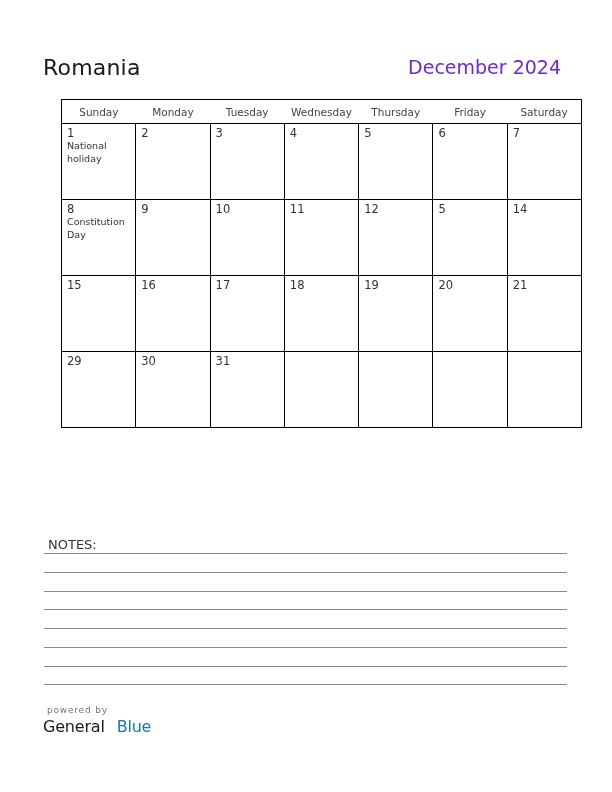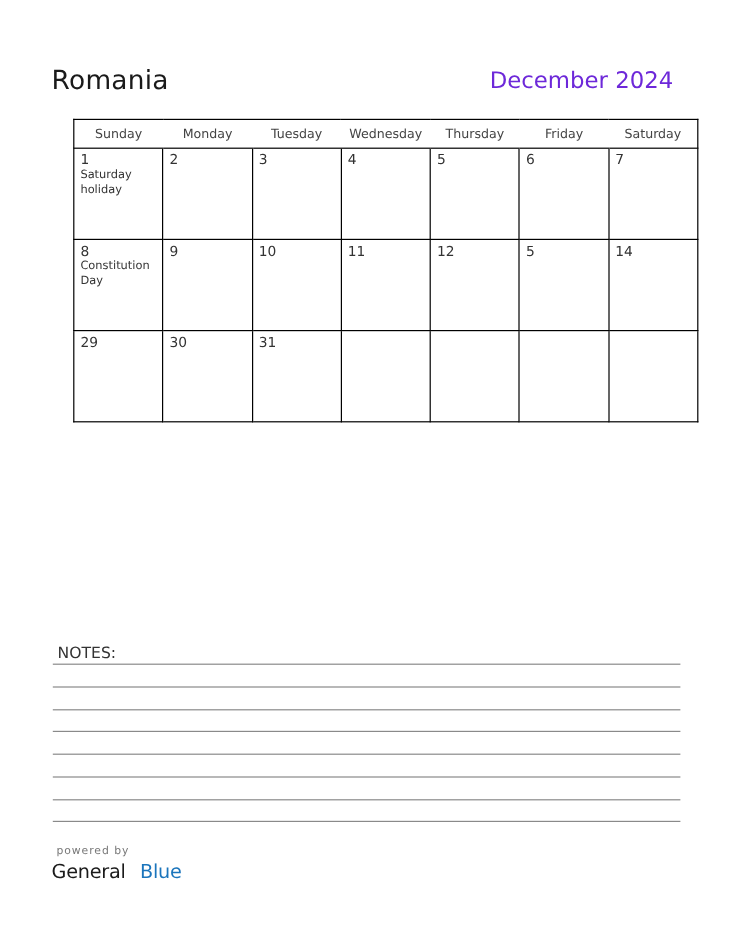--- a/index.html
+++ b/index.html
@@ -37,21 +37,21 @@
       <th>Wednesday</th>
       <th>Thursday</th>
       <th>Friday</th>
       <th>Saturday</th>
     </tr>
   </thead>
   <tbody id="cal-body">
       <tr>
         <td>
           <span class="daynum">1</span>
-          <span class="holiday">Saturday holiday</span>
+          <span class="holiday">National holiday</span>
         </td>
         <td>
           <span class="daynum">2</span>
         </td>
         <td>
           <span class="daynum">3</span>
         </td>
         <td>
           <span class="daynum">4</span>
         </td>
@@ -84,20 +84,43 @@
         </td>
         <td>
           <span class="daynum">5</span>
         </td>
         <td>
           <span class="daynum">14</span>
         </td>
       </tr>
       <tr>
         <td>
+          <span class="daynum">15</span>
+        </td>
+        <td>
+          <span class="daynum">16</span>
+        </td>
+        <td>
+          <span class="daynum">17</span>
+        </td>
+        <td>
+          <span class="daynum">18</span>
+        </td>
+        <td>
+          <span class="daynum">19</span>
+        </td>
+        <td>
+          <span class="daynum">20</span>
+        </td>
+        <td>
+          <span class="daynum">21</span>
+        </td>
+      </tr>
+      <tr>
+        <td>
           <span class="daynum">29</span>
         </td>
         <td>
           <span class="daynum">30</span>
         </td>
         <td>
           <span class="daynum">31</span>
         </td>
         <td>
           <span class="daynum"></span>

